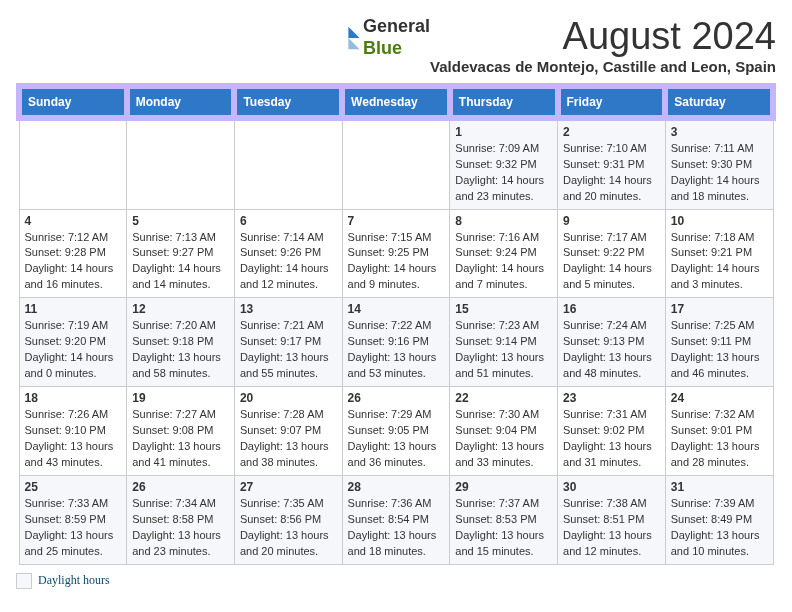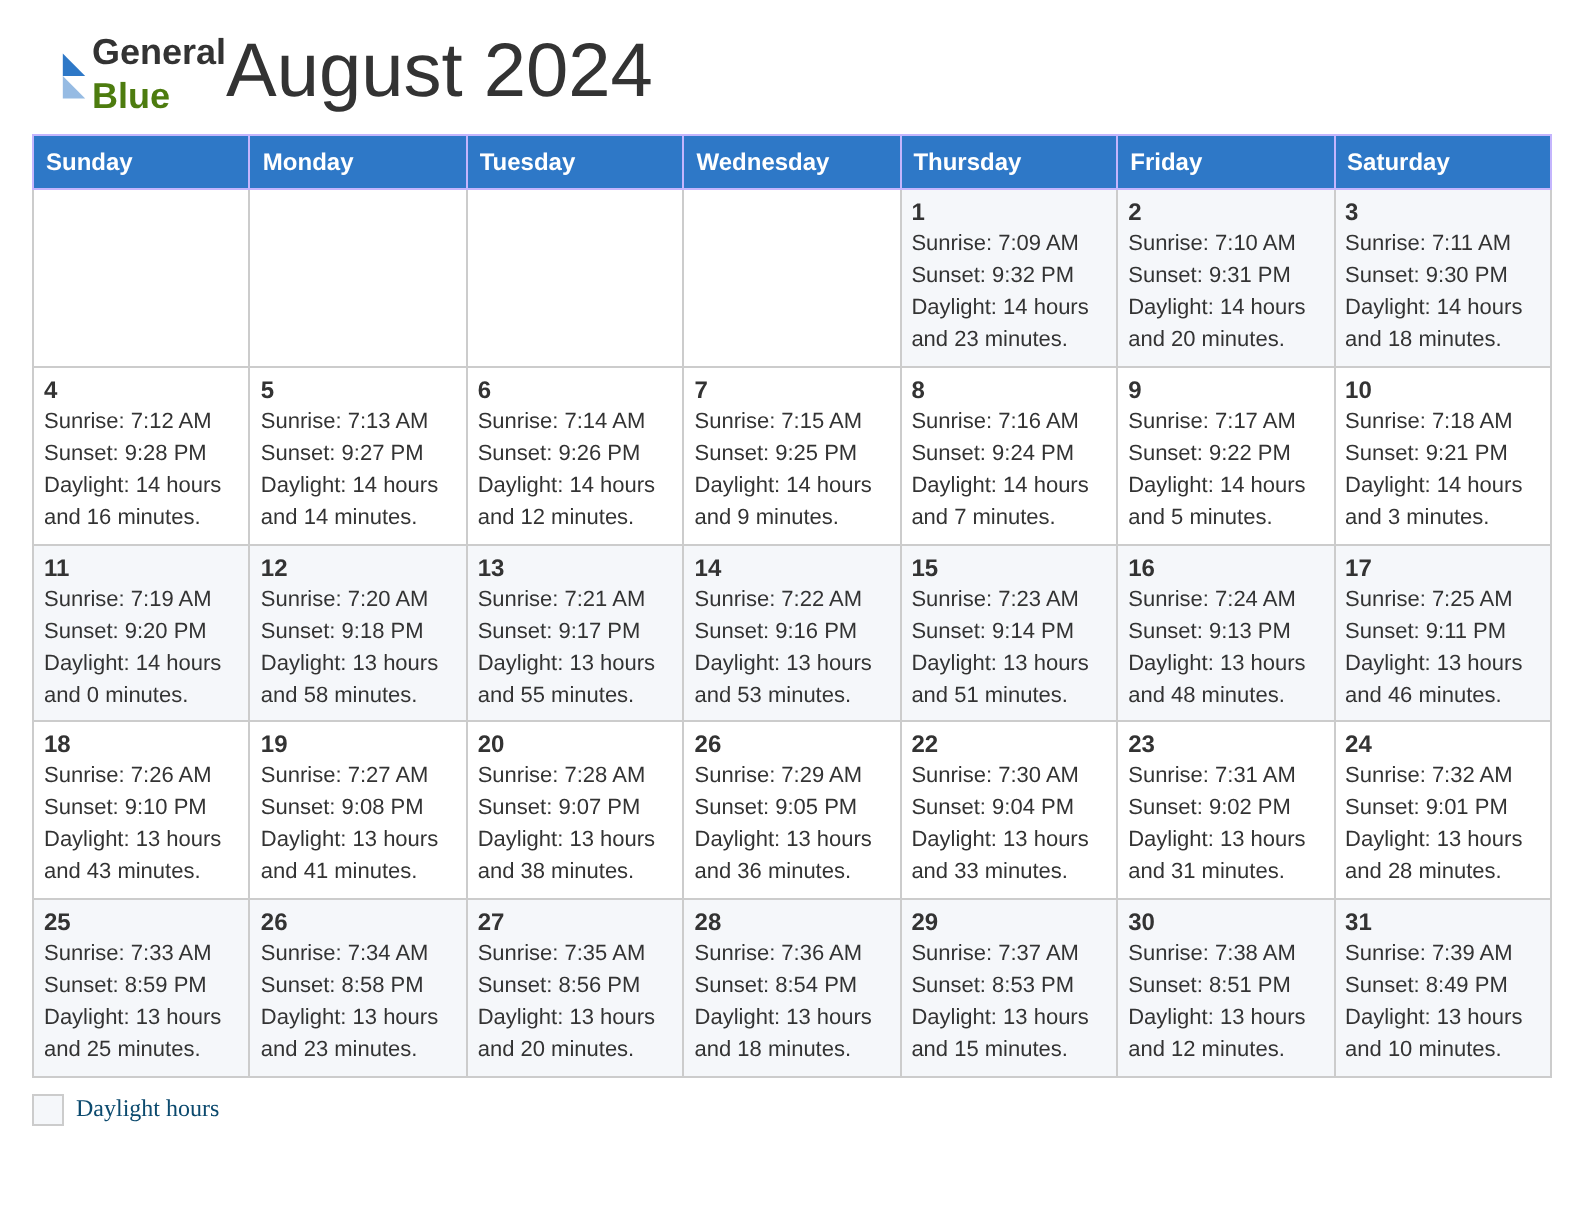--- a/index.html
+++ b/index.html
@@ -6,21 +6,21 @@
     body {
       font-family: Arial, sans-serif;
       background: #fff;
       width: 792px;
       min-height: 612px;
       padding: 16px;
     }
     .header {
       display: flex;
       align-items: flex-start;
-      justify-content: flex-start;
+      justify-content: flex-end;
       margin-bottom: 4px;
     }
     .logo {
       display: flex;
       align-items: center;
       gap: 2px;
     }
     .logo-text {
       font-size: 18px;
       font-weight: bold;
@@ -52,21 +52,21 @@
       margin-top: 8px;
       font-size: 11px;
     }
     .calendar thead th {
       background-color: #2e78c7;
       color: #fff;
       font-weight: bold;
       text-align: left;
       padding: 6px 6px;
       font-size: 12px;
-      border: 1px solid #c4b5fd;
+      border: 6px solid #c4b5fd;
     }
     .calendar tbody td {
       border: 1px solid #ccc;
       vertical-align: top;
       padding: 4px 5px;
       width: calc(100% / 7);
       min-height: 70px;
       height: 80px;
       background: #fff;
     }
@@ -119,20 +119,21 @@
     </svg>
     <div>
       <div class="logo-text">
         <span class="logo-general">General</span><br>
         <span class="logo-blue">Blue</span>
       </div>
     </div>
   </div>
   <div class="title-block">
     <div class="main-title">August 2024</div>
+    <div class="subtitle">Valdevacas de Montejo, Castille and Leon, Spain</div>
   </div>
 </div>
 
 <table class="calendar">
   <thead>
     <tr>
     <th>Sunday</th>
         <th>Monday</th>
         <th>Tuesday</th>
         <th>Wednesday</th>

